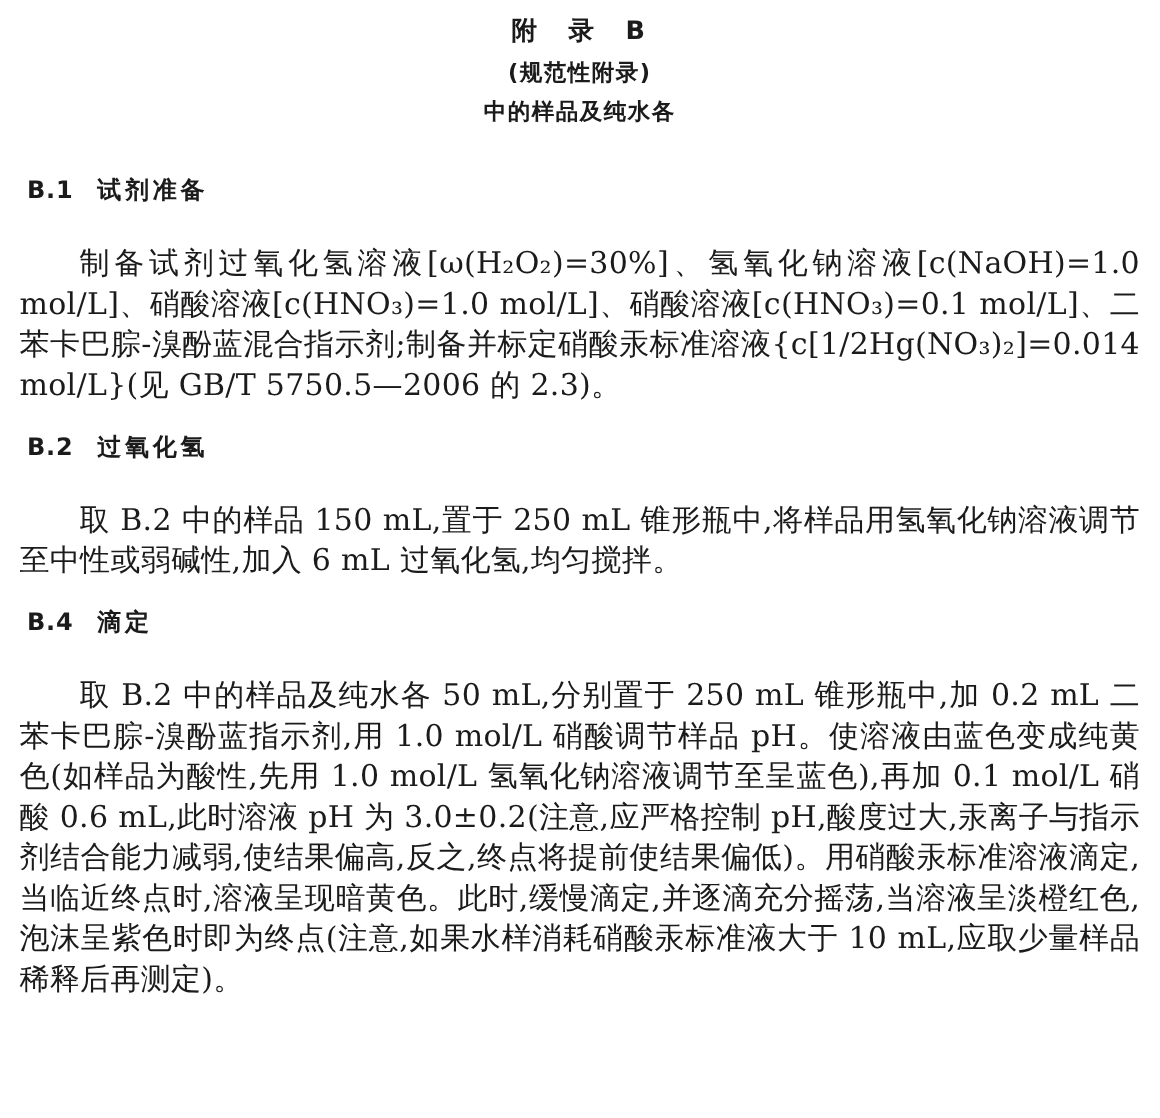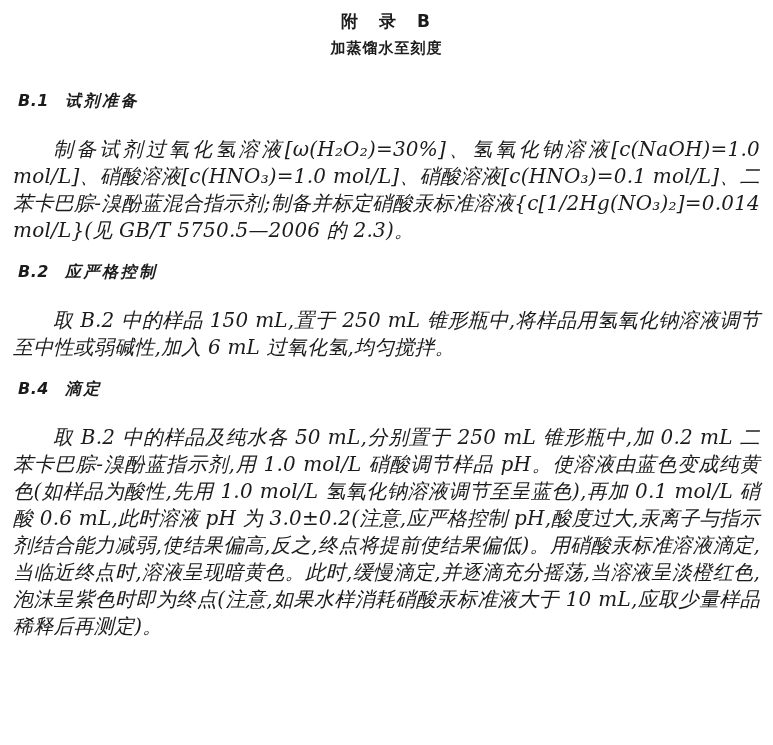--- a/index.html
+++ b/index.html
@@ -33,21 +33,21 @@
     margin: 0;
     letter-spacing: 2px;
   }
   .doc-subtitle,
   .doc-subject {
     font-size: 15px;
     line-height: 26px;
     margin: 0;
     letter-spacing: 1px;
   }
-  .section { margin: 0; font-style: italic; }
+  .section { margin: 0; }
   .sec-head {
     font-family: "DejaVu Sans", sans-serif;
     font-size: 16px;
     font-weight: bold;
     margin: 18px 0 24px 5px;
   }
   .sec-head .sec-num {
     margin-right: 16px;
     letter-spacing: 0.5px;
   }
@@ -63,33 +63,34 @@
     letter-spacing: 0.2px;
   }
 </style>
 </head>
 <body>
 
 <div class="page">
 
   <header class="doc-header">
     <h1 class="doc-title">附　录　B</h1>
-    <h2 class="doc-subject">加蒸馏水至刻度</h2>
+    <h2 class="doc-subtitle">(规范性附录)</h2>
+    <h2 class="doc-subject">中的样品及纯水各</h2>
   </header>
 
   <section class="section">
     <h3 class="sec-head">
       <span class="sec-num">B.1</span><span class="sec-title">试剂准备</span>
     </h3>
     <p class="sec-body">制备试剂过氧化氢溶液[ω(H₂O₂)=30%]、氢氧化钠溶液[c(NaOH)=1.0 mol/L]、硝酸溶液[c(HNO₃)=1.0 mol/L]、硝酸溶液[c(HNO₃)=0.1 mol/L]、二苯卡巴腙-溴酚蓝混合指示剂;制备并标定硝酸汞标准溶液{c[1/2Hg(NO₃)₂]=0.014 mol/L}(见 GB/T 5750.5—2006 的 2.3)。</p>
   </section>
 
   <section class="section">
     <h3 class="sec-head">
-      <span class="sec-num">B.2</span><span class="sec-title">应严格控制</span>
+      <span class="sec-num">B.2</span><span class="sec-title">过氧化氢</span>
     </h3>
   </section>
 
   <section class="section">
     <p class="sec-body">取 B.2 中的样品 150 mL,置于 250 mL 锥形瓶中,将样品用氢氧化钠溶液调节至中性或弱碱性,加入 6 mL 过氧化氢,均匀搅拌。</p>
   </section>
 
   <section class="section">
     <h3 class="sec-head">
       <span class="sec-num">B.4</span><span class="sec-title">滴定</span>

